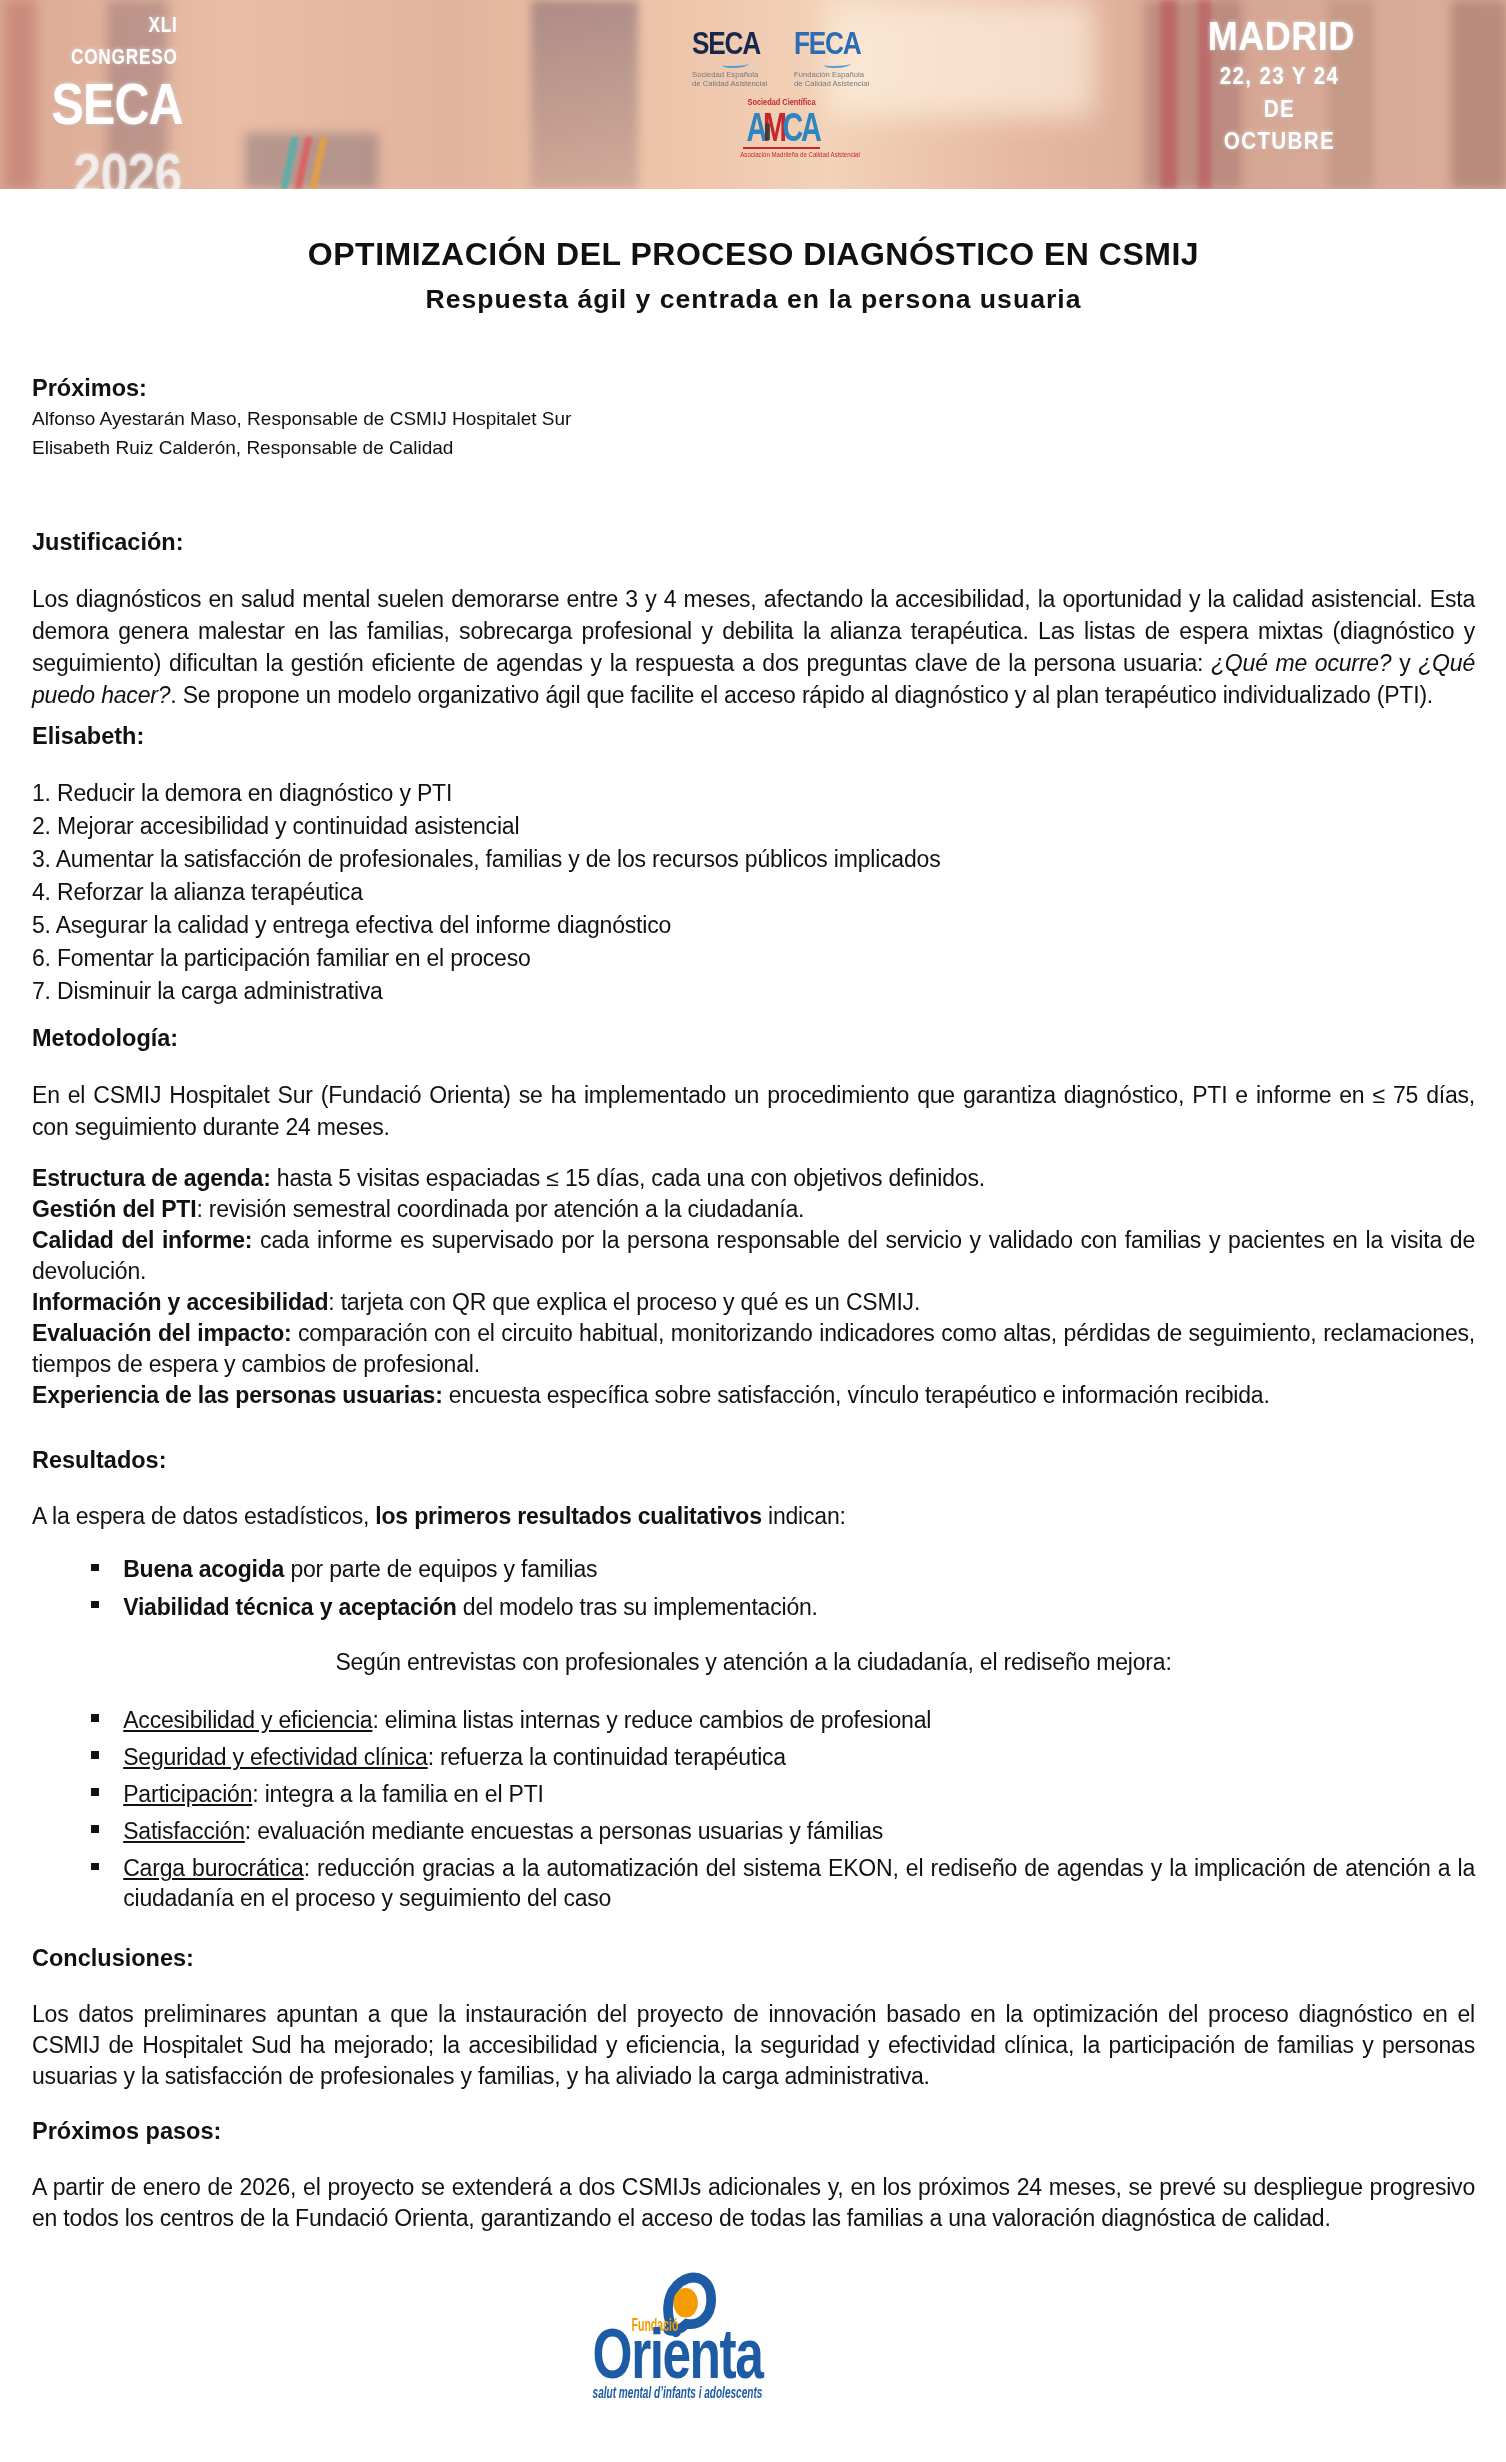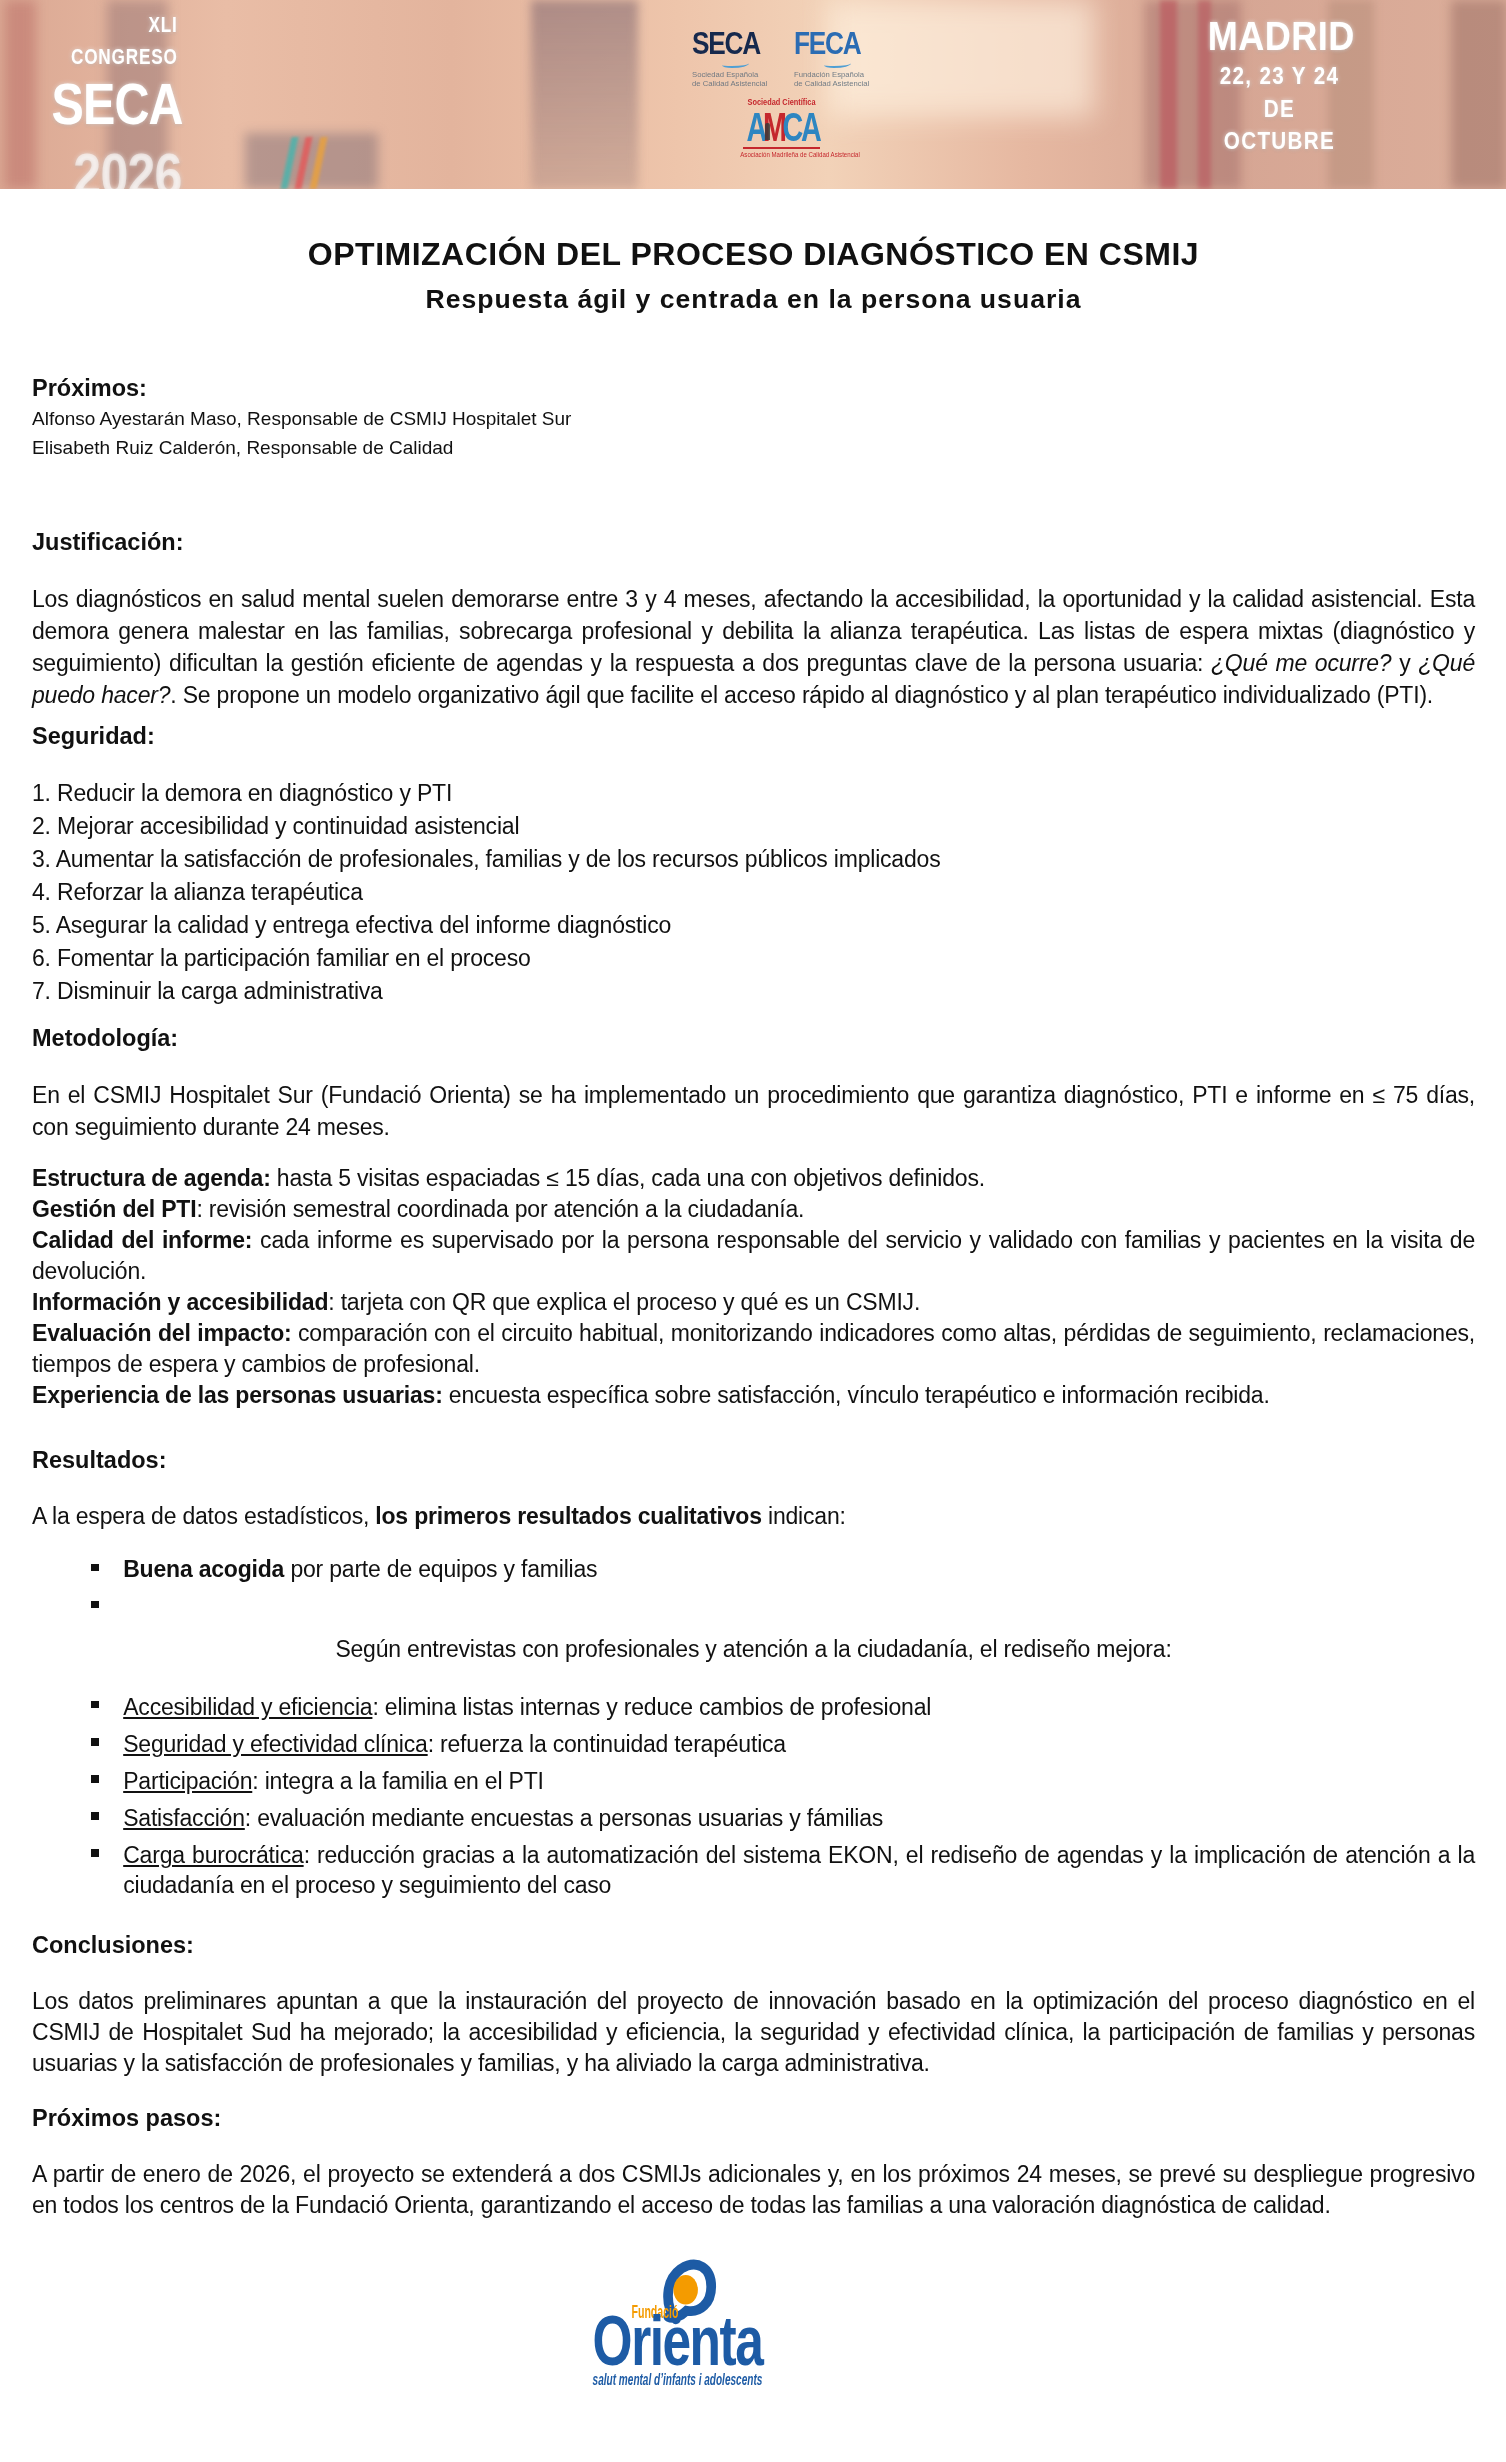--- a/index.html
+++ b/index.html
@@ -155,21 +155,21 @@
     <h1 class="title">OPTIMIZACIÓN DEL PROCESO DIAGNÓSTICO EN CSMIJ</h1>
     <h2 class="subtitle">Respuesta ágil y centrada en la persona usuaria</h2>
 
     <h3 class="sec h-autoria">Próximos:</h3>
     <p class="author-line">Alfonso Ayestarán Maso, Responsable de CSMIJ Hospitalet Sur</p>
     <p class="author-line">Elisabeth Ruiz Calderón, Responsable de Calidad</p>
 
     <h3 class="sec h-just">Justificación:</h3>
     <p class="body-p p-just"><span>Los diagnósticos en salud mental suelen demorarse entre 3 y 4 meses, afectando la accesibilidad, la oportunidad y la calidad asistencial. Esta demora genera malestar en las familias, sobrecarga profesional y debilita la alianza terapéutica. Las listas de espera mixtas (diagnóstico y seguimiento) dificultan la gestión eficiente de agendas y la respuesta a dos preguntas clave de la persona usuaria: </span><span class="italic">¿Qué me ocurre?</span><span> y </span><span class="italic">¿Qué puedo hacer?</span><span>. Se propone un modelo organizativo ágil que facilite el acceso rápido al diagnóstico y al plan terapéutico individualizado (PTI).</span></p>
 
-    <h3 class="sec h-obj">Seguridad:</h3>
+    <h3 class="sec h-obj">Elisabeth:</h3>
     <div class="obj-list">
       <p class="obj-item">1. Reducir la demora en diagnóstico y PTI</p>
       <p class="obj-item">2. Mejorar accesibilidad y continuidad asistencial</p>
       <p class="obj-item">3. Aumentar la satisfacción de profesionales, familias y de los recursos públicos implicados</p>
       <p class="obj-item">4. Reforzar la alianza terapéutica</p>
       <p class="obj-item">5. Asegurar la calidad y entrega efectiva del informe diagnóstico</p>
       <p class="obj-item">6. Fomentar la participación familiar en el proceso</p>
       <p class="obj-item">7. Disminuir la carga administrativa</p>
     </div>
 
@@ -187,20 +187,21 @@
     <h3 class="sec h-res">Resultados:</h3>
     <p class="p-res-intro"><span>A la espera de datos estadísticos, </span><strong>los primeros resultados cualitativos</strong><span> indican:</span></p>
 
     <div class="bullets">
       <div class="bullet-row">
         <span class="sq"></span>
         <p class="bullet-text"><strong>Buena acogida</strong><span> por parte de equipos y familias</span></p>
       </div>
       <div class="bullet-row">
         <span class="sq"></span>
+        <p class="bullet-text"><strong>Viabilidad técnica y aceptación</strong><span> del modelo tras su implementación.</span></p>
       </div>
     </div>
 
     <p class="p-middle">Según entrevistas con profesionales y atención a la ciudadanía, el rediseño mejora:</p>
 
     <div class="bullets bullets2">
       <div class="bullet-row">
         <span class="sq"></span>
         <p class="bullet-text"><span class="u-lead">Accesibilidad y eficiencia</span><span>: elimina listas internas y reduce cambios de profesional</span></p>
       </div>

